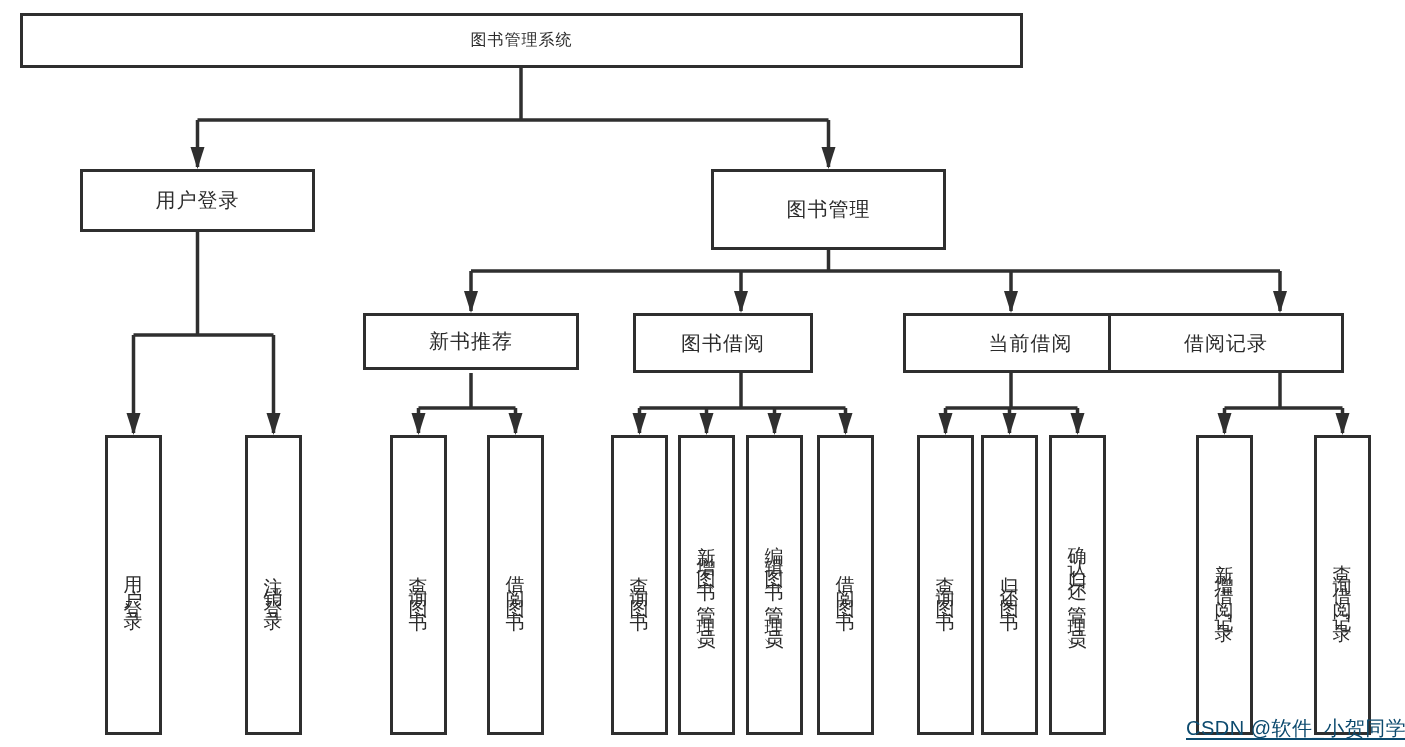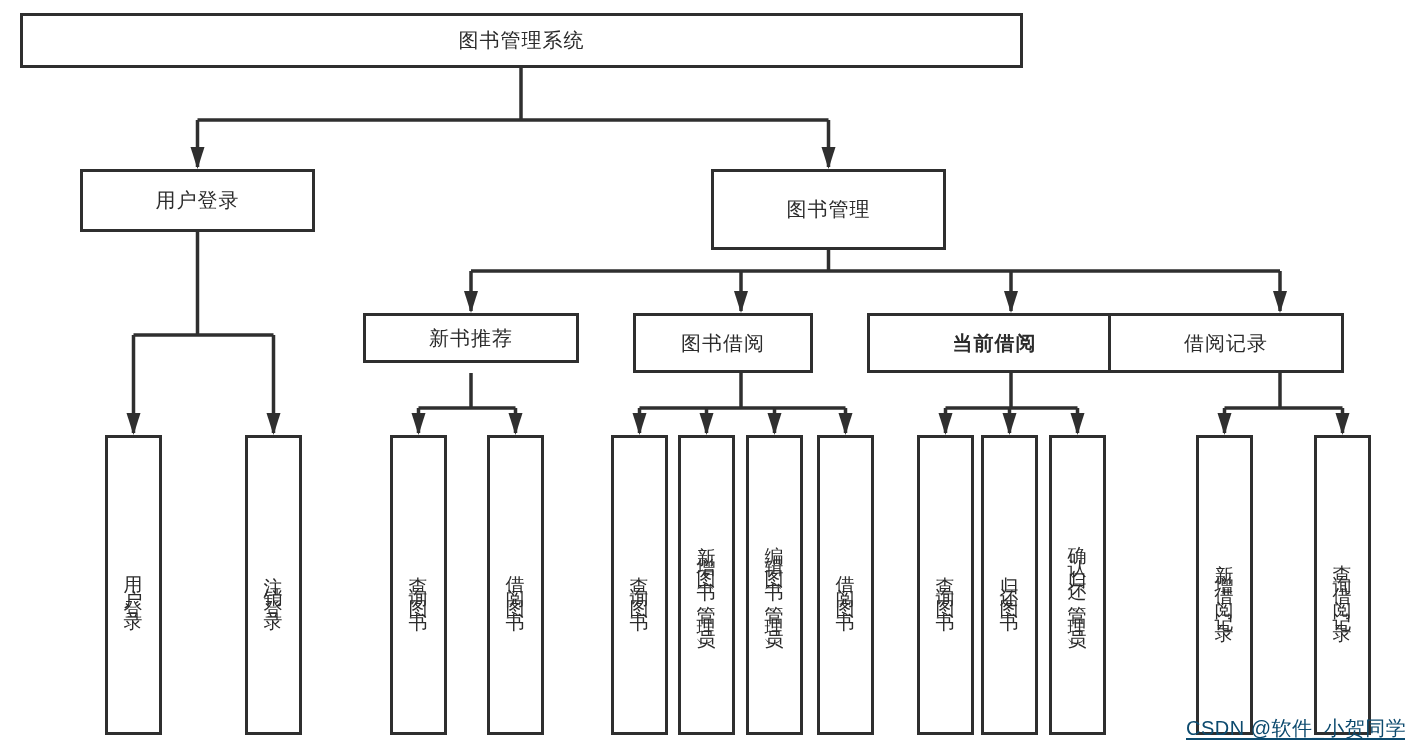--- a/index.html
+++ b/index.html
@@ -13,21 +13,21 @@
   #connectors{position:absolute;left:0;top:0;}
   .box{
     position:absolute;
     box-sizing:border-box;
     border:3px solid var(--line,#2f2f2f);
     background:#ffffff;
     display:flex;align-items:center;justify-content:center;
     color:var(--text,#2b2b2b);
   }
   .hbox{font-size:20px;letter-spacing:1px;}
-  .root{font-size:20px;}
+  .root{font-size:16px;}
   .vbox{
     writing-mode:vertical-rl;
     text-orientation:mixed;
     font-size:19px;
     letter-spacing:12px;
     line-height:1;
     top:435px;width:57px;height:300px;
   }
   .watermark{
     position:absolute;
@@ -108,23 +108,23 @@
       <polygon points="1224.5,435 1217.5,413 1231.5,413"></polygon>
       <polygon points="1342.5,435 1335.5,413 1349.5,413"></polygon>
     </g>
   </svg>
 
   <div class="box hbox root" style="left:20px;top:13px;width:1003px;height:55px;">图书管理系统</div>
 
   <div class="box hbox" style="left:80px;top:169px;width:235px;height:63px;">用户登录</div>
   <div class="box hbox" style="left:711px;top:169px;width:235px;height:81px;">图书管理</div>
 
-  <div class="box hbox" style="left:363px;top:313px;width:216px;height:50px;">新书推荐</div>
+  <div class="box hbox" style="left:363px;top:313px;width:216px;height:57px;">新书推荐</div>
   <div class="box hbox" style="left:633px;top:313px;width:180px;height:60px;">图书借阅</div>
-  <div class="box hbox" style="left:867px;top:313px;width:255px;height:60px;font-weight:bold;">当前借阅</div>
+  <div class="box hbox" style="left:903px;top:313px;width:255px;height:60px;">当前借阅</div>
   <div class="box hbox" style="left:1108px;top:313px;width:236px;height:60px;">借阅记录</div>
 
   <div class="box vbox" style="left:105px;">用户登录</div>
   <div class="box vbox" style="left:245px;">注销登录</div>
 
   <div class="box vbox" style="left:390px;">查询图书</div>
   <div class="box vbox" style="left:487px;">借阅图书</div>
 
   <div class="box vbox" style="left:611px;">查询图书</div>
   <div class="box vbox" style="left:678px;">新增图书（管理员）</div>

